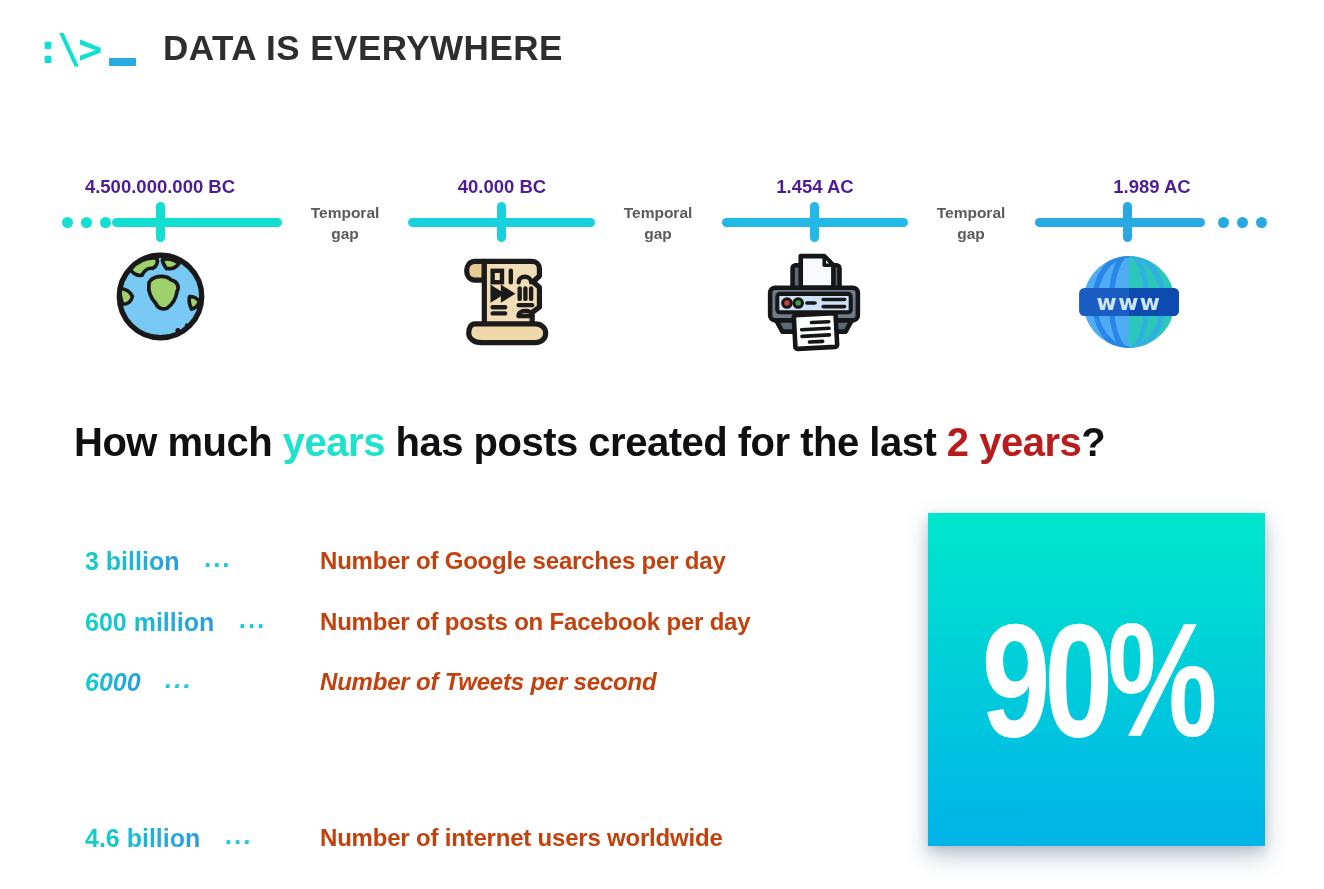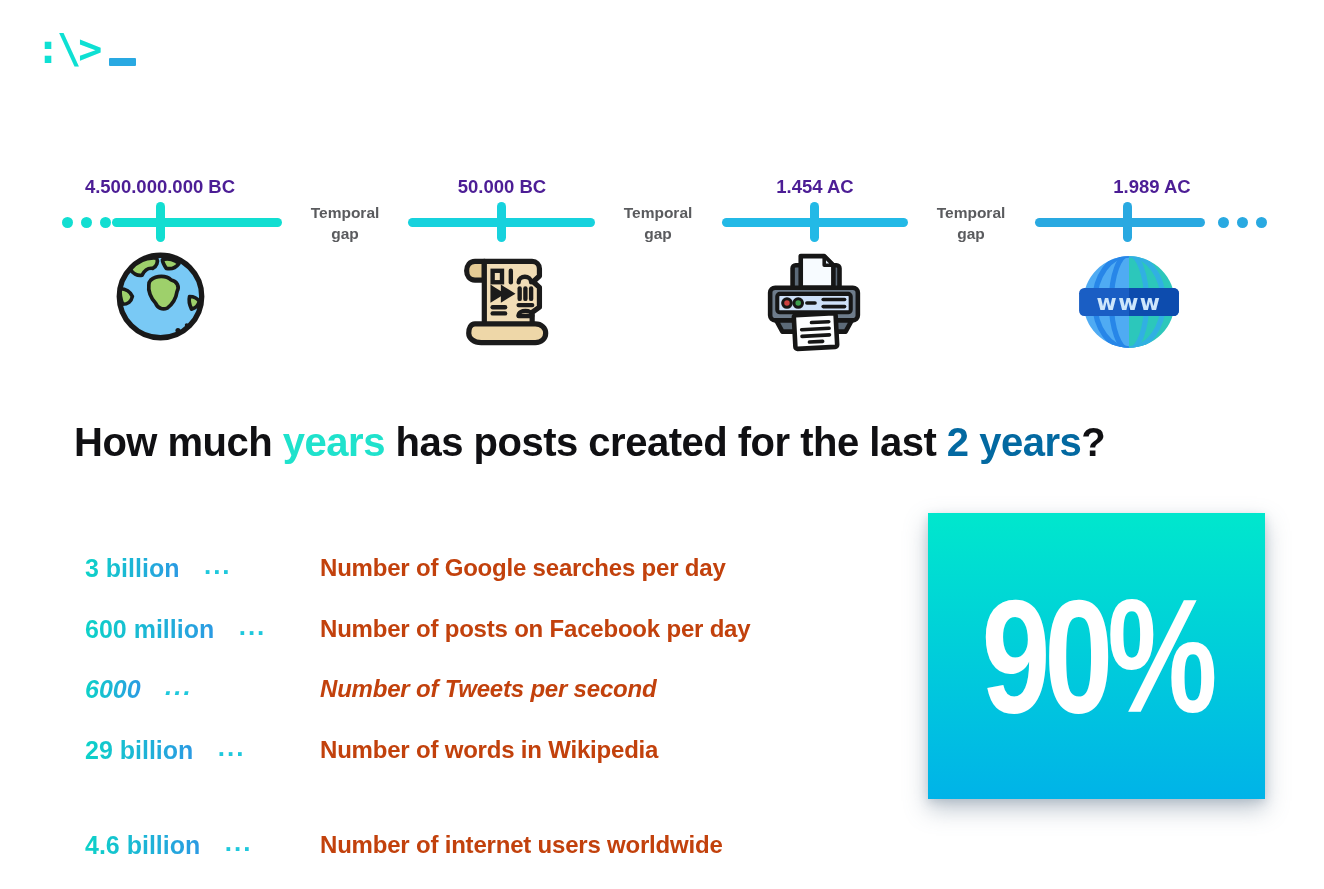--- a/index.html
+++ b/index.html
@@ -26,70 +26,71 @@
   .c1{background:#12ded1;} .c2{background:#17d2dd;} .c3{background:#23b9e6;} .c4{background:#29a9e1;}
   .tl-dots{position:absolute;top:217px;display:flex;gap:8px;}
   .tl-dots .dot{width:11px;height:11px;border-radius:50%;}
   .tl-gap{position:absolute;top:203px;width:120px;text-align:center;font-size:15.5px;font-weight:bold;color:#5a5b5e;line-height:1.35;}
   .tl-icon{position:absolute;}
   
   .headline{
     position:absolute;left:74px;top:420px;font-size:40px;font-weight:bold;color:#101013;
     white-space:pre;letter-spacing:-0.5px;
   }
-  .hl-cyan{color:#1fe2cc;} .hl-blue{color:#0369a1;}
-  
-  .stat-row{position:absolute;left:85px;height:34px;line-height:40px;white-space:nowrap;}
+  .hl-cyan{color:#1fe2cc;} .hl-blue{color:#b91c1c;}
+  
+  .stat-row{position:absolute;left:85px;height:34px;line-height:26px;white-space:nowrap;}
   .stat-value{
     display:inline-block;font-size:25px;font-weight:bold;
     background:linear-gradient(90deg,#0dd2c8,#2b9ae3);
     -webkit-background-clip:text;background-clip:text;
     color:transparent;-webkit-text-fill-color:transparent;
   }
   .stat-dots{display:inline-block;margin-left:20px;font-size:26px;font-weight:bold;color:#1fc8dc;letter-spacing:2px;position:relative;top:-3px;}
   .stat-desc{position:absolute;left:235px;top:0;font-size:24px;font-weight:bold;color:#c2410c;letter-spacing:-0.2px;}
   .row1{top:548px;} .row2{top:609px;} .row3{top:669px;font-style:italic;} .row4{top:730px;} .row5{top:825px;text-align:center;}
   
   .percent-box{
-    position:absolute;left:928px;top:513px;width:337px;height:286px;
+    position:absolute;left:928px;top:513px;width:337px;height:333px;
     background:linear-gradient(180deg,#00e7cd 0%,#00b3e8 100%);
     display:flex;align-items:center;justify-content:center;
     box-shadow:0 10px 22px rgba(110,130,150,0.45), 0 3px 8px rgba(110,130,150,0.25);
   }
   .percent-value{
     font-size:124px;font-weight:bold;color:#ffffff;letter-spacing:-6px;
     transform:scaleY(1.3);white-space:nowrap;
   }
 </style>
 </head>
 <body>
 
 <div class="slide">
 
   <div class="logo">
     <span class="logo-prompt">:\&gt;</span>
     <span class="logo-cursor"></span>
   </div>
+  <div class="page-title">DATA IS EVERYWHERE</div>
 
   <div class="tl-dots" style="left:62px;">
     <span class="dot c1"></span>
     <span class="dot c1"></span>
     <span class="dot c1"></span>
   </div>
   <div class="tl-dots" style="left:1218px;">
     <span class="dot c4"></span>
     <span class="dot c4"></span>
     <span class="dot c4"></span>
   </div>
 
   <div class="tl-label" style="left:60px;">4.500.000.000 BC</div>
   <div class="tl-line c1" style="left:112px;width:170px;"></div>
   <div class="tl-tick c1" style="left:156px;"></div>
 
-  <div class="tl-label" style="left:402px;">50.000 BC</div>
+  <div class="tl-label" style="left:402px;">40.000 BC</div>
   <div class="tl-line c2" style="left:408px;width:187px;"></div>
   <div class="tl-tick c2" style="left:497px;"></div>
 
   <div class="tl-label" style="left:715px;">1.454 AC</div>
   <div class="tl-line c3" style="left:722px;width:186px;"></div>
   <div class="tl-tick c3" style="left:810px;"></div>
 
   <div class="tl-label" style="left:1052px;">1.989 AC</div>
   <div class="tl-line c4" style="left:1035px;width:170px;"></div>
   <div class="tl-tick c4" style="left:1123px;"></div>
@@ -213,25 +214,20 @@
   <div class="stat-row row2">
     <span class="stat-value">600 million</span>
     <span class="stat-dots">...</span>
     <span class="stat-desc">Number of posts on Facebook per day</span>
   </div>
   <div class="stat-row row3">
     <span class="stat-value">6000</span>
     <span class="stat-dots">...</span>
     <span class="stat-desc">Number of Tweets per second</span>
   </div>
-  <div class="stat-row row4">
-    <span class="stat-value">29 billion</span>
-    <span class="stat-dots">...</span>
-    <span class="stat-desc">Number of words in Wikipedia</span>
-  </div>
   <div class="stat-row row5">
     <span class="stat-value">4.6 billion</span>
     <span class="stat-dots">...</span>
     <span class="stat-desc">Number of internet users worldwide</span>
   </div>
 
   <div class="percent-box">
     <div class="percent-value">90%</div>
   </div>
 

